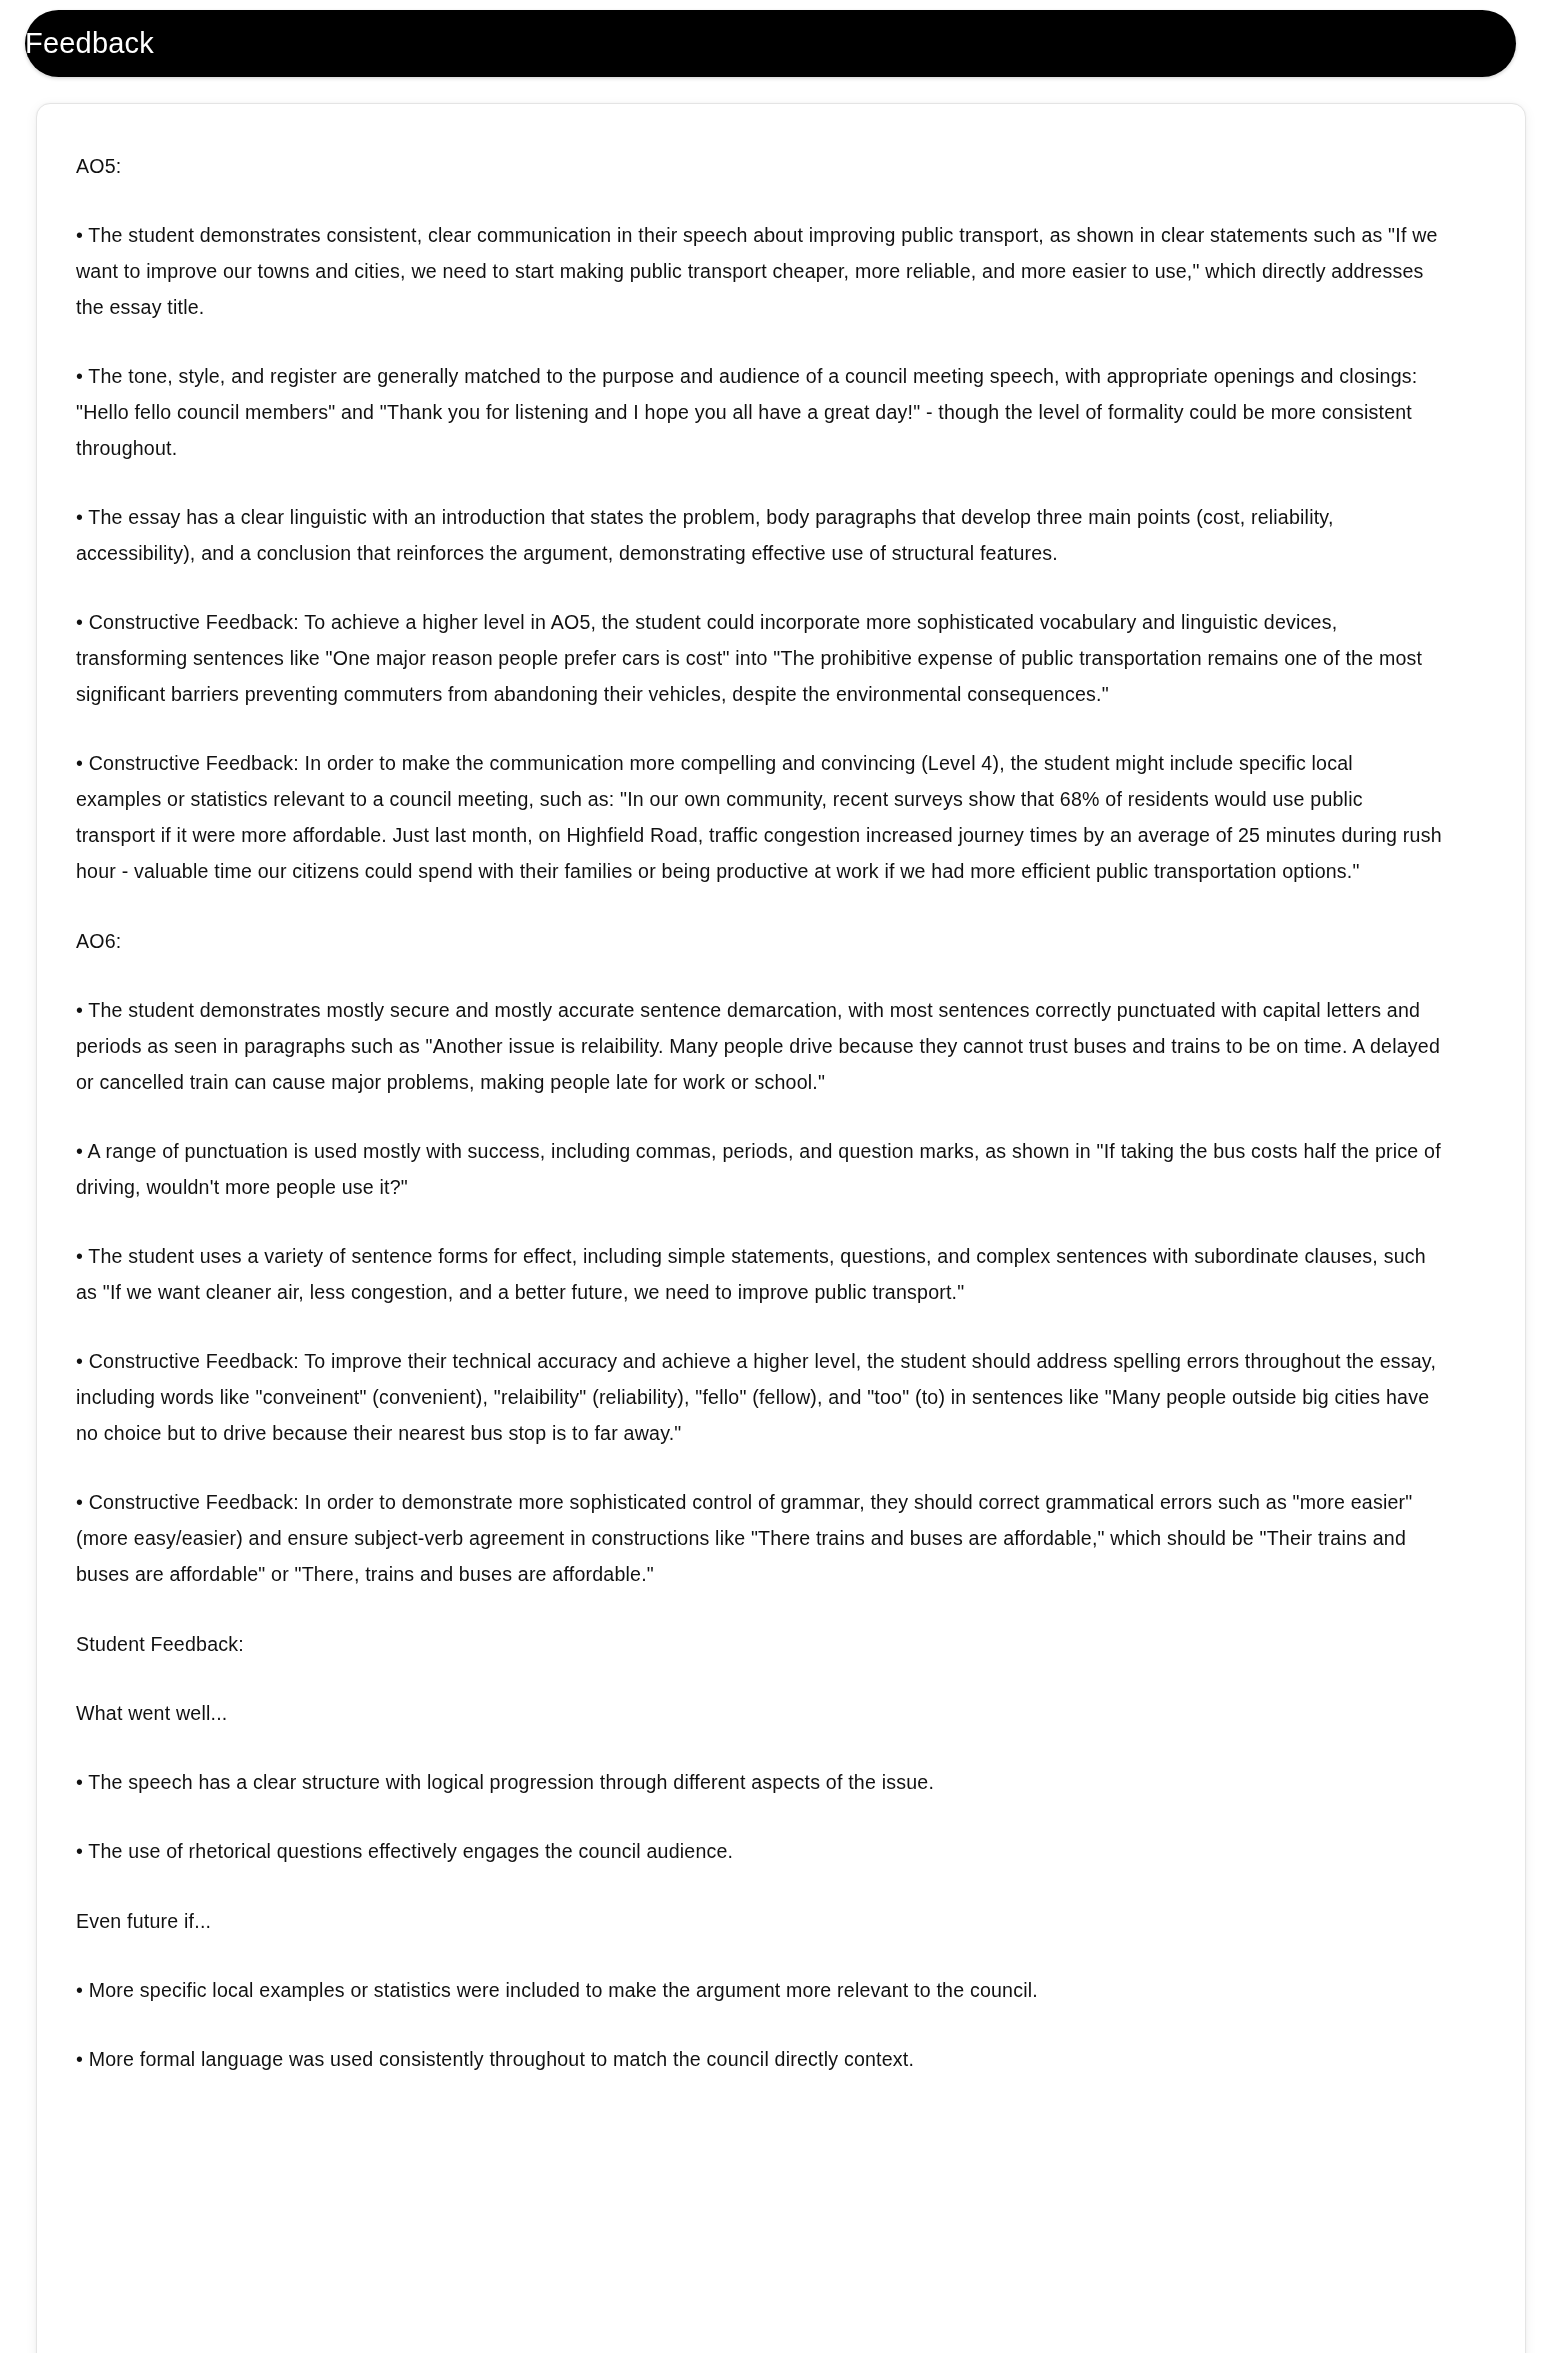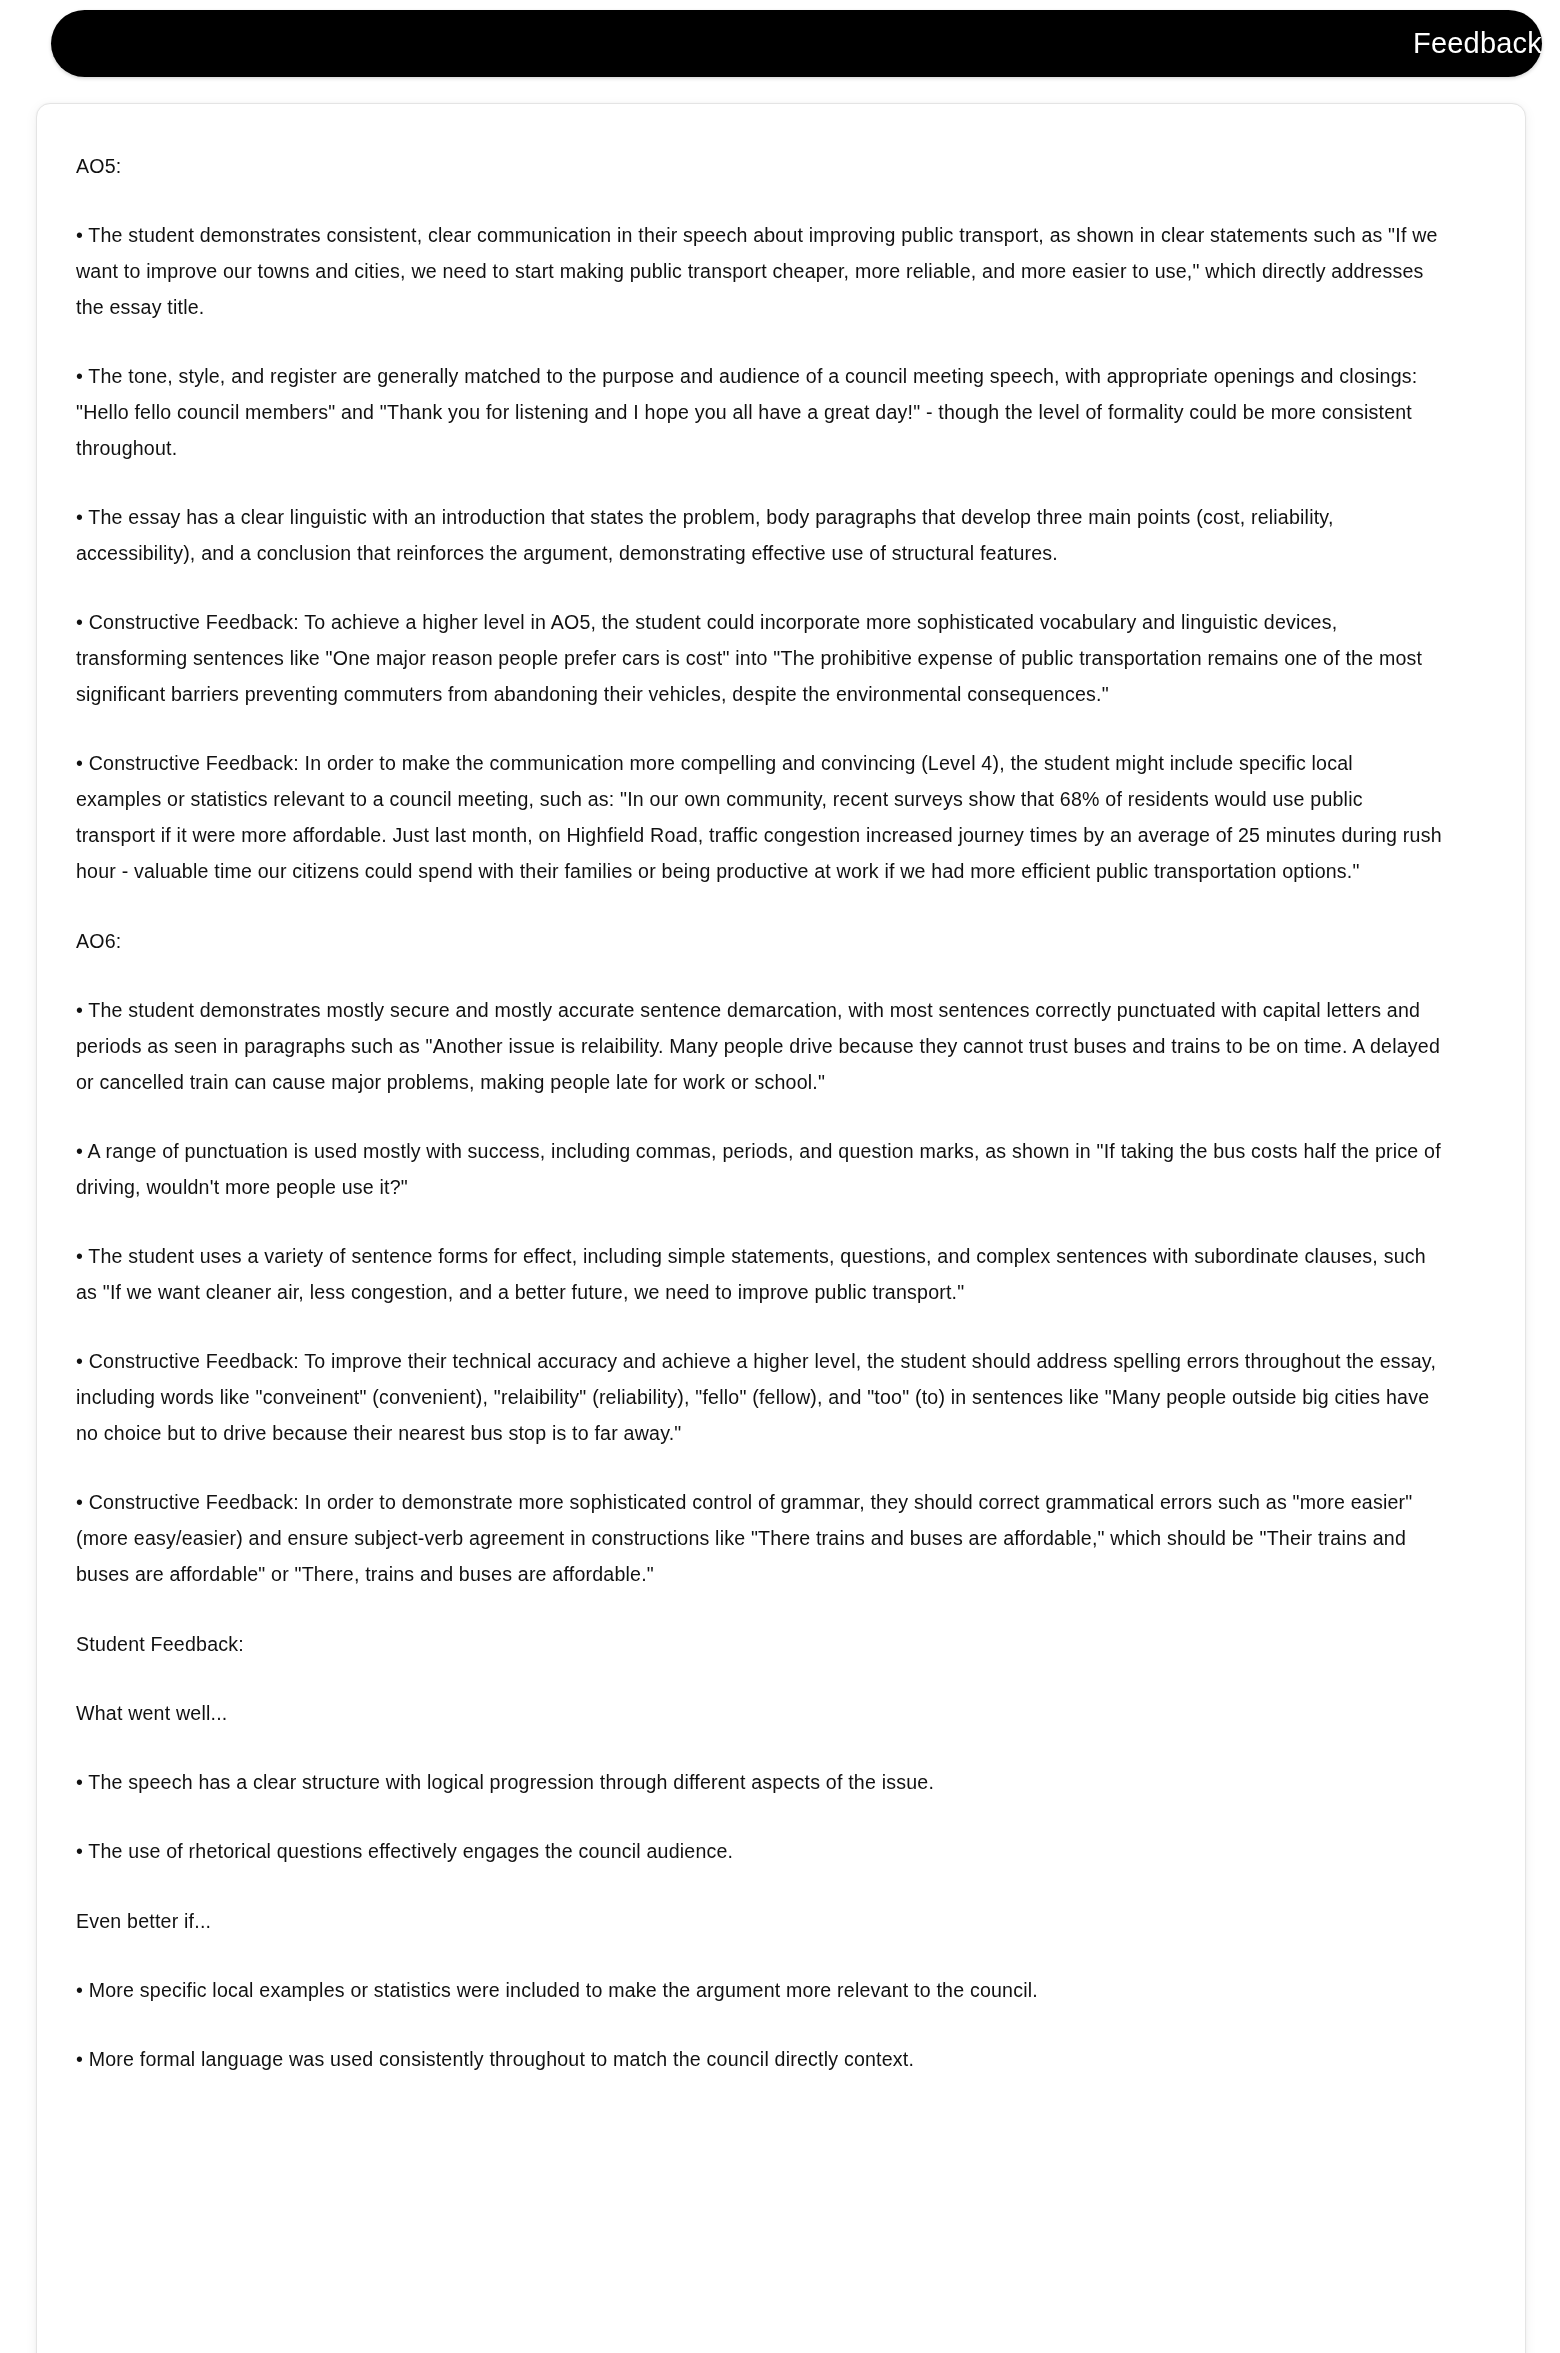--- a/index.html
+++ b/index.html
@@ -16,29 +16,29 @@
     width:1560px;
     height:2354px;
     background:var(--page-bg);
     overflow:hidden;
     position:relative;
     font-family:"Liberation Sans","DejaVu Sans",sans-serif;
     color:var(--body-text);
   }
   .titlebar{
     position:absolute;
-    left:51px;
+    left:25px;
     top:10.2px;
     width:1491px;
     height:67px;
     background:var(--header-bg);
     border-radius:34px;
     display:flex;
     align-items:center;
-    justify-content:flex-end;
+    justify-content:flex-start;
     box-shadow:0 1.6px 3.9px rgba(0,0,0,0.18);
   }
   .titlebar h1{
     margin:0;
     font-size:29px;
     font-weight:500;
     letter-spacing:0.2px;
     color:var(--header-text);
   }
   .card{
@@ -88,20 +88,20 @@
         <p class="section-gap">AO6:</p>
         <p>• The student demonstrates mostly secure and mostly accurate sentence demarcation, with most sentences correctly punctuated with capital letters and periods as seen in paragraphs such as "Another issue is relaibility. Many people drive because they cannot trust buses and trains to be on time. A delayed or cancelled train can cause major problems, making people late for work or school."</p>
         <p>• A range of punctuation is used mostly with success, including commas, periods, and question marks, as shown in "If taking the bus costs half the price of driving, wouldn't more people use it?"</p>
         <p>• The student uses a variety of sentence forms for effect, including simple statements, questions, and complex sentences with subordinate clauses, such as "If we want cleaner air, less congestion, and a better future, we need to improve public transport."</p>
         <p>• Constructive Feedback: To improve their technical accuracy and achieve a higher level, the student should address spelling errors throughout the essay, including words like "conveinent" (convenient), "relaibility" (reliability), "fello" (fellow), and "too" (to) in sentences like "Many people outside big cities have no choice but to drive because their nearest bus stop is to far away."</p>
         <p>• Constructive Feedback: In order to demonstrate more sophisticated control of grammar, they should correct grammatical errors such as "more easier" (more easy/easier) and ensure subject-verb agreement in constructions like "There trains and buses are affordable," which should be "Their trains and buses are affordable" or "There, trains and buses are affordable."</p>
         <p class="section-gap">Student Feedback:</p>
         <p>What went well...</p>
         <p>• The speech has a clear structure with logical progression through different aspects of the issue.</p>
         <p>• The use of rhetorical questions effectively engages the council audience.</p>
-        <p class="section-gap">Even better if...</p>
+        <p class="section-gap">Even future if...</p>
         <p>• More specific local examples or statistics were included to make the argument more relevant to the council.</p>
         <p>• More formal language was used consistently throughout to match the council directly context.</p>
       </div>
   </main>
 
 </div>
 
 
 </body></html>

